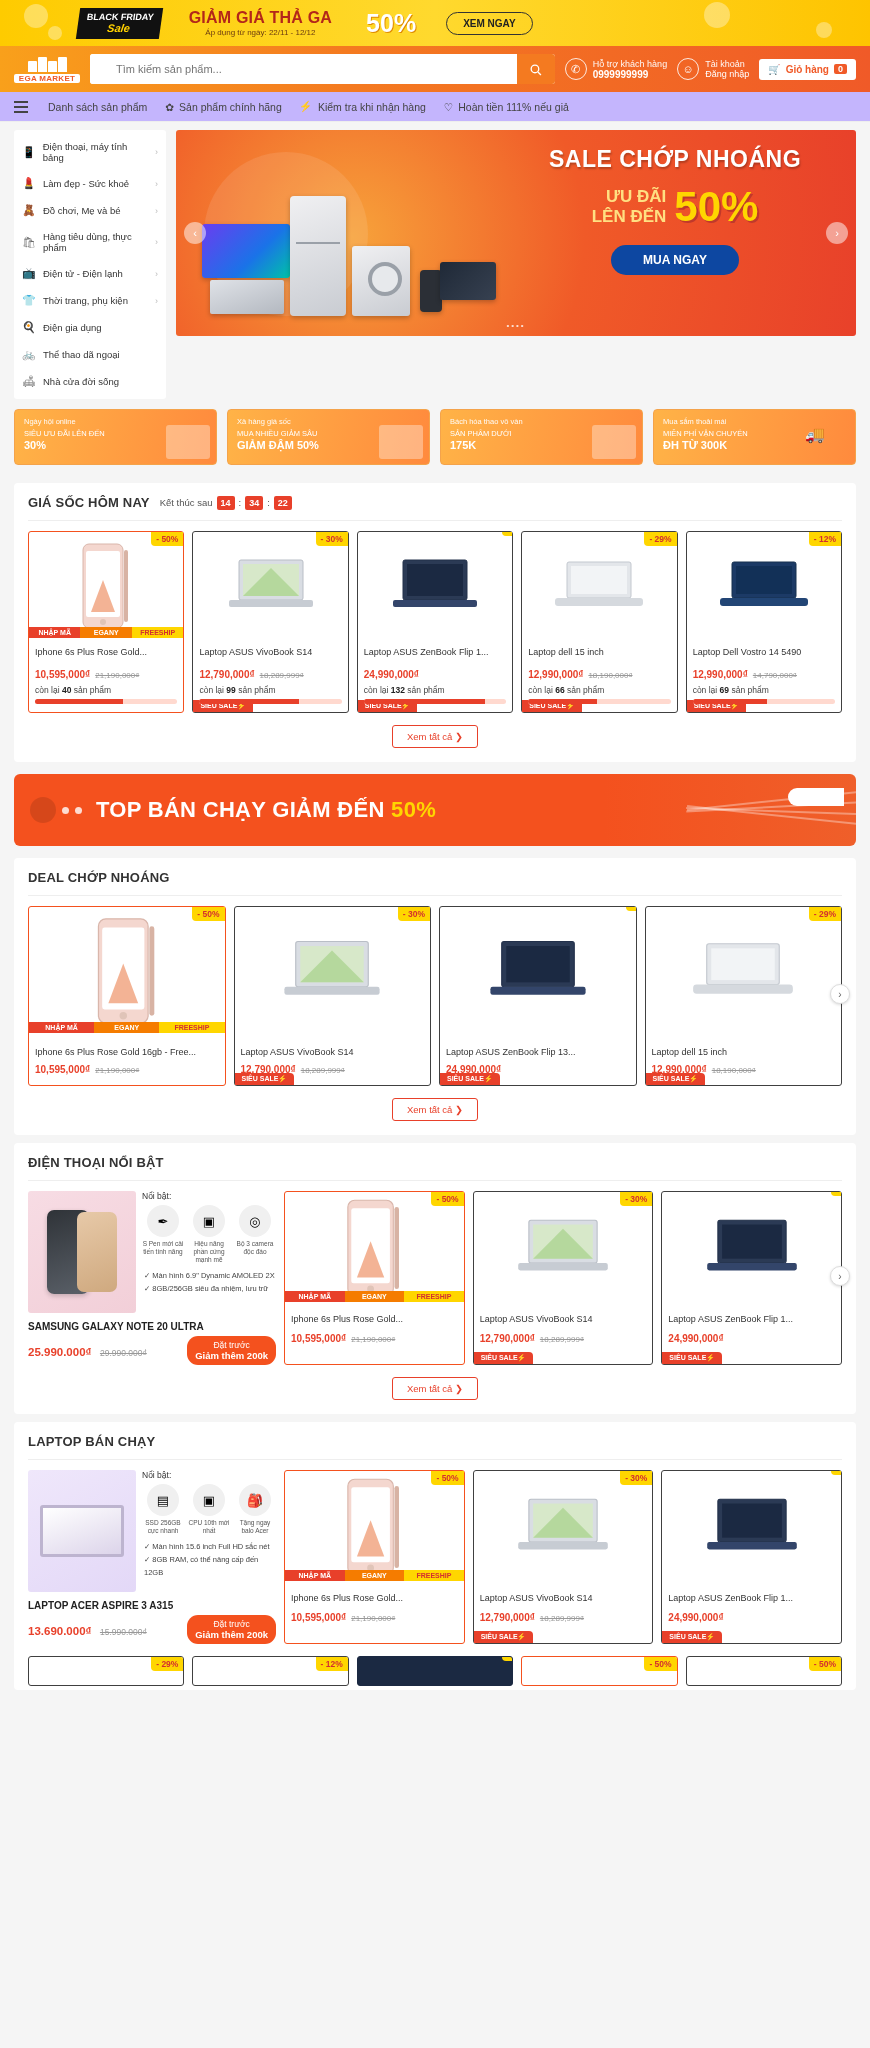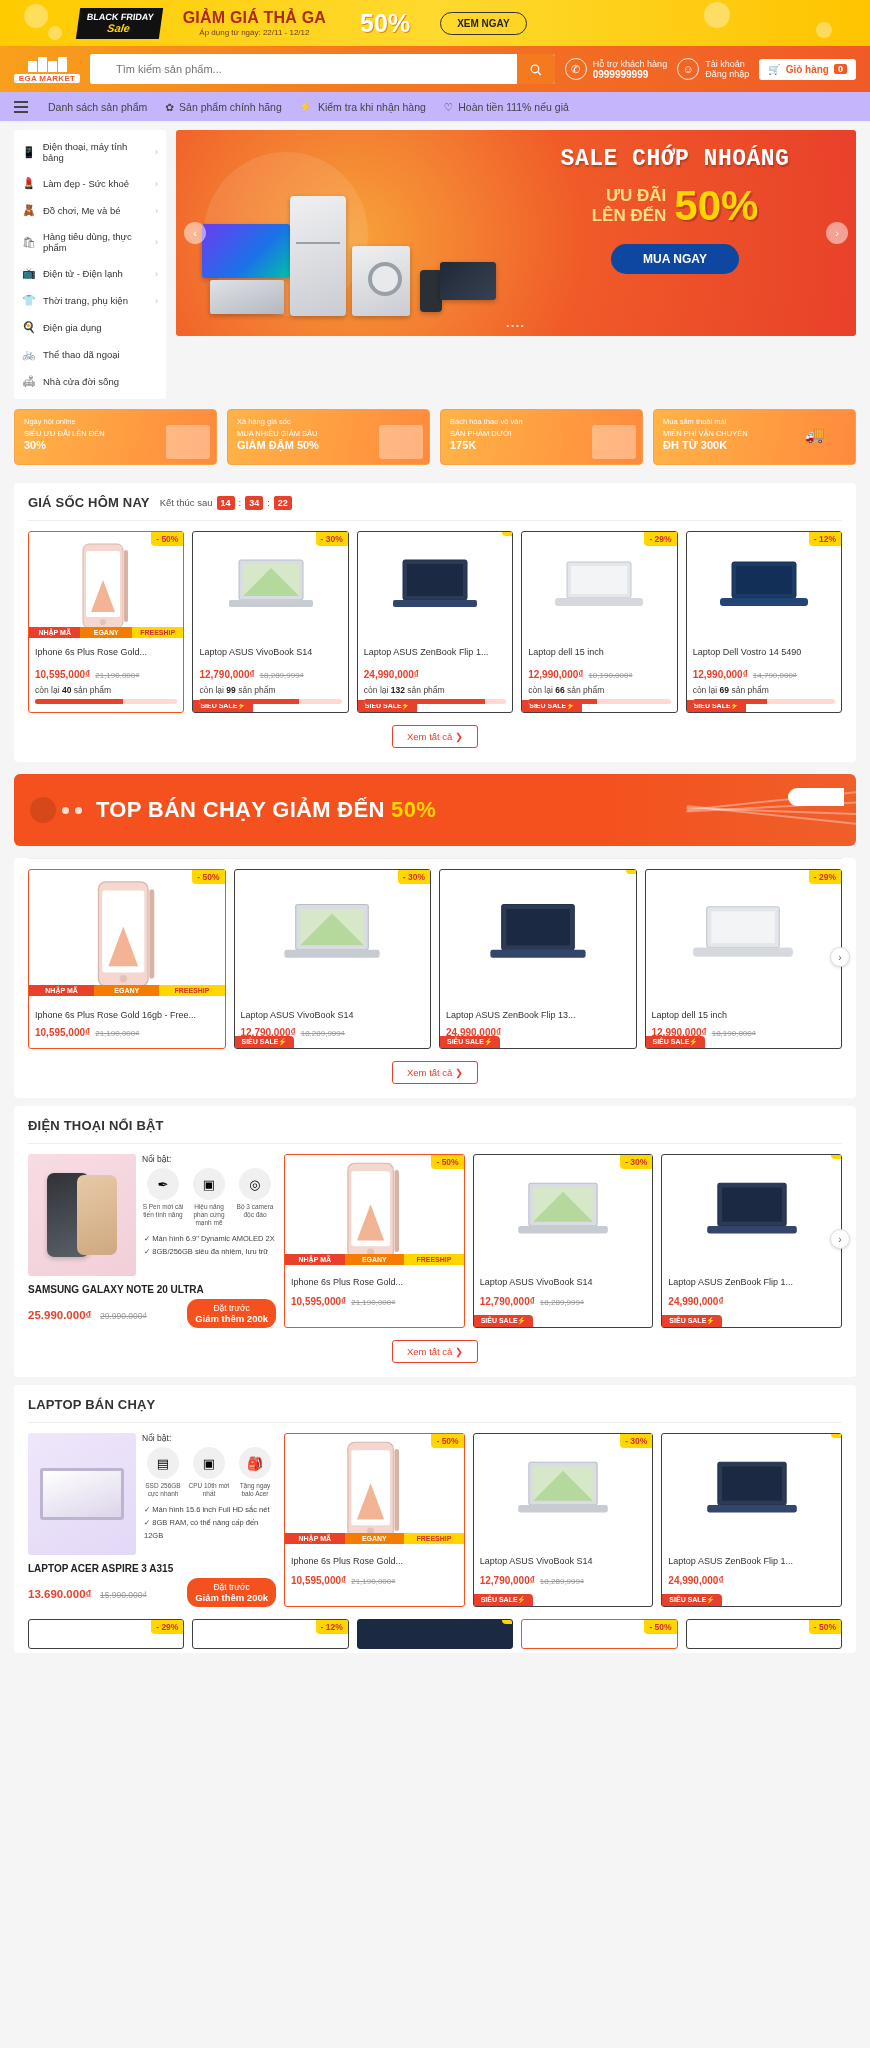--- a/index.html
+++ b/index.html
@@ -16,21 +16,21 @@
     height: 46px;
     background: linear-gradient(90deg,#fecb00 0%,#ffd92e 50%,#fec400 100%);
     display: flex; align-items: center; position: relative; overflow: hidden;
   }
   .promo-bar .bf {
     background: #111; color: #fff; font-size: 9px; font-weight: bold;
     padding: 4px 8px; margin-left: 78px; line-height: 1.15; text-align: center;
     transform: skewX(-8deg);
   }
   .promo-bar .bf .sale { color: #ffd000; font-style: italic; font-size: 11px; }
-  .promo-bar .mid { margin-left: 22px; text-align: center; color: #c0392b; }
+  .promo-bar .mid { margin-left: 28px; text-align: center; color: #c0392b; }
   .promo-bar .mid .t1 { font-size: 16px; font-weight: bold; color: #b3261a; letter-spacing: .2px;}
   .promo-bar .mid .t2 { font-size: 8px; color: #6b3b10; margin-top: 1px;}
   .promo-bar .pct { margin-left: 34px; font-size: 25px; font-weight: bold; color: #fff; text-shadow: 1px 1px 0 #e08b00; }
   .promo-bar .cta {
     margin-left: 30px; border: 1px solid #333; border-radius: 14px;
     padding: 5px 16px; font-size: 10px; font-weight: bold; color: #222; background: transparent;
   }
   .promo-bar .dot { position: absolute; border-radius: 50%; background: rgba(255,255,255,.35); }
   .promo-bar .d1 { width: 24px; height: 24px; left: 24px; top: 4px; }
   .promo-bar .d2 { width: 14px; height: 14px; left: 48px; top: 26px; }
@@ -87,21 +87,21 @@
   .banner .dev { position: absolute; background: linear-gradient(160deg,#f0f0f2,#c9ccd2); border-radius: 3px; box-shadow: 0 2px 5px rgba(0,0,0,.25); }
   .banner .fridge { left: 96px; bottom: 14px; width: 56px; height: 120px; border-radius:4px; }
   .banner .fridge::after { content:""; position:absolute; left:6px; right:6px; top:46px; height:2px; background:#9aa0a8;}
   .banner .washer { left: 158px; bottom: 14px; width: 58px; height: 70px; }
   .banner .washer::after{ content:""; position:absolute; left:16px; top:16px; width:26px; height:26px; border-radius:50%; border:4px solid #9aa0a8; background:#e7e9ec;}
   .banner .tv { left: 8px; bottom: 52px; width: 88px; height: 54px; background: linear-gradient(135deg,#6a3df0,#1a73e8 60%,#00c2a8); }
   .banner .lap { left: 16px; bottom: 16px; width: 74px; height: 34px; background: linear-gradient(160deg,#dfe2e7,#b3b8c0); border-radius:2px;}
   .banner .phone { left: 226px; bottom: 18px; width: 22px; height: 42px; border-radius: 4px; background: #2b2f36;}
   .banner .mon { left: 246px; bottom: 30px; width: 56px; height: 38px; background: linear-gradient(135deg,#1f2937,#374151);}
   .banner .txt { position: absolute; right: 16px; top: 16px; width: 330px; text-align: center; color: #fff; }
-  .banner .t1 { font-size: 23px; font-weight: bold; letter-spacing: .5px; text-shadow: 1px 2px 2px rgba(0,0,0,.25); font-family: Liberation Mono, monospace; }
+  .banner .t1 { font-size: 23px; font-weight: bold; letter-spacing: .5px; text-shadow: 1px 2px 2px rgba(0,0,0,.25); }
   .banner .t2row { display:flex; align-items:center; justify-content:center; gap:8px; margin-top: 10px;}
   .banner .t2 { font-size: 17px; font-weight: bold; color: #ffe082; line-height: 1.15; text-align: right;}
   .banner .t3 { font-size: 42px; font-weight: bold; color: #ffd600; text-shadow: 2px 2px 0 #c0392b; }
   .banner .bnbtn { margin: 14px auto 0; background: #0d47a1; color: #fff; width: 128px; padding: 8px 0; border-radius: 16px; font-size: 12px; font-weight: bold;}
   .banner .nav {
     position: absolute; top: 50%; transform: translateY(-50%);
     width: 22px; height: 22px; border-radius: 50%; background: rgba(255,255,255,.5);
     display: flex; align-items: center; justify-content: center; color: #fff; font-size: 11px;
   }
   .banner .nav.l { left: 8px; } .banner .nav.r { right: 8px; }
@@ -570,20 +570,23 @@
     <span class="lines">
       <i style="top:14px;transform:rotate(-6deg)"></i>
       <i style="top:26px;transform:rotate(-3deg)"></i>
       <i style="top:40px;transform:rotate(2deg)"></i>
       <i style="top:52px;transform:rotate(6deg)"></i>
     </span>
     <span class="white"></span>
   </div>
 
   <div class="section">
+    <div class="sec-head">
+      <div class="sec-title">DEAL CHỚP NHOÁNG</div>
+    </div>
     <div class="sec-divider"></div>
     <div class="grid grid4" style="position:relative">
       <div class="card hot">
         <div class="imgwrap">
           <svg width="72" height="110" viewBox="0 0 58 88">
             <rect x="6" y="2" width="40" height="84" rx="6" fill="#f4d7cf" stroke="#d9b6ab"></rect>
             <rect x="9" y="9" width="34" height="66" rx="2" fill="#fff"></rect>
             <path d="M14 70 L26 38 L38 70 Z" fill="#f0a07a" opacity=".8"></path>
             <circle cx="26" cy="80" r="3" fill="#e0c4b8"></circle>
             <rect x="47" y="8" width="4" height="72" rx="2" fill="#d8b3a4"></rect>

